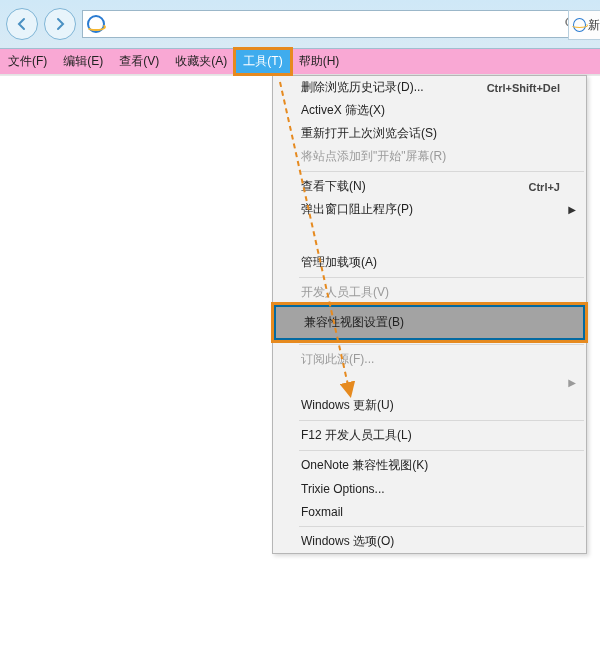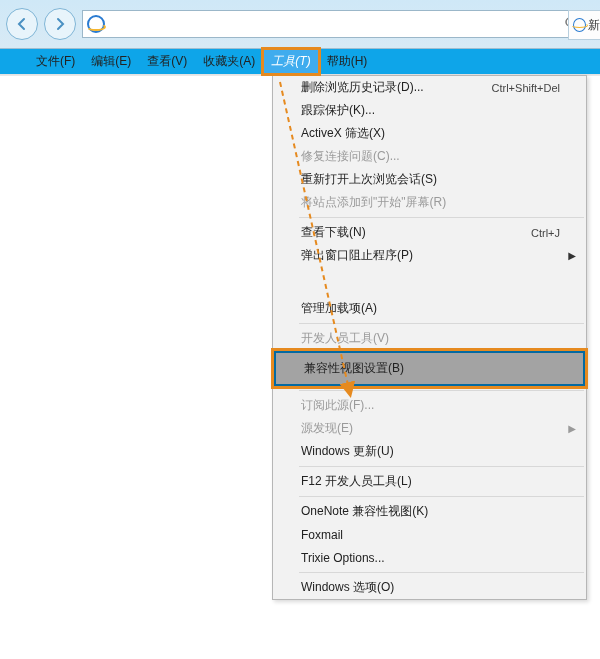--- a/index.html
+++ b/index.html
@@ -70,43 +70,41 @@
     font-size: 12px;
     color: #333;
     gap: 2px;
   }
   .tab-strip .ie-icon { width: 14px; height: 14px; border-width: 1.5px; }
   .tab-strip .ie-icon::after { top:4px; height:3px; border-width:1.5px; }
 
   
   .menubar {
     height: 26px;
-    background: #0ea5e9;
+    background: #f9a8d4;
     border-bottom: 1px solid #e3e3e3;
     display: flex;
     align-items: stretch;
     font-size: 12px;
     color: #222;
-    padding-left: 28px;
   }
   .menu-item {
     padding: 0 8px;
     display: flex; align-items: center;
     cursor: default;
   }
   .menu-item.active {
     background: #3facee;
     color: #fff;
   }
   .menu-item.highlighted {
     outline: 3px solid #e68a1f;
     outline-offset: -1px;
     position: relative;
     z-index: 30;
-    font-style: italic;
   }
 
   
   .content { position: absolute; top: 75px; left:0; right:0; bottom:0; background:#fff; border-top:1px solid #e8e8e8;}
 
   
   .dropdown {
     position: absolute;
     top: 75px;
     left: 272px;
@@ -131,21 +129,21 @@
     border: 4px solid #0369a1;
     margin: -1px;
     height: 39px;
   }
   .dropdown-row.box-highlight {
     outline: 3px solid #e68a1f;
     outline-offset: -2px;
     z-index: 11;
   }
   .dropdown-row .label { flex: 1; white-space: nowrap; }
-  .dropdown-row .shortcut { color: #444; font-size: 11px; }
+  .dropdown-row .shortcut { color: #444; font-size: 11px; font-weight: bold; }
   .dropdown-row .submenu-arrow {
     position: absolute; right: 10px;
     font-size: 10px; color: #333;
   }
   .dropdown-row.disabled .submenu-arrow { color:#9a9a9a; }
   .sep {
     height: 1px;
     background: #d8d8d8;
     margin: 3px 2px 3px 26px;
   }
@@ -214,27 +212,21 @@
 
 <div class="content"></div>
 
 <div class="dropdown">
 
   <div class="dropdown-row">
     <span class="label">删除浏览历史记录(D)...</span>
     <span class="shortcut">Ctrl+Shift+Del</span>
   </div>
   <div class="dropdown-row">
-    <span class="label">跟踪保护(K)...</span>
-  </div>
-  <div class="dropdown-row">
     <span class="label">ActiveX 筛选(X)</span>
-  </div>
-  <div class="dropdown-row disabled">
-    <span class="label">修复连接问题(C)...</span>
   </div>
   <div class="dropdown-row">
     <span class="label">重新打开上次浏览会话(S)</span>
   </div>
   <div class="dropdown-row disabled">
     <span class="label">将站点添加到"开始"屏幕(R)</span>
   </div>
 
   <div class="sep"></div>
 
@@ -260,43 +252,42 @@
   <div class="dropdown-row hover box-highlight">
     <span class="label">兼容性视图设置(B)</span>
   </div>
 
   <div class="sep"></div>
 
   <div class="dropdown-row disabled">
     <span class="label">订阅此源(F)...</span>
   </div>
   <div class="dropdown-row disabled">
-    <span class="label">源发现(E)</span>
     <span class="submenu-arrow">▶</span>
   </div>
   <div class="dropdown-row">
     <span class="label">Windows 更新(U)</span>
   </div>
 
   <div class="sep"></div>
 
   <div class="dropdown-row">
     <span class="label">F12 开发人员工具(L)</span>
   </div>
 
   <div class="sep"></div>
 
   <div class="dropdown-row">
     <span class="label">OneNote 兼容性视图(K)</span>
   </div>
   <div class="dropdown-row">
+    <span class="label">Trixie Options...</span>
+  </div>
+  <div class="dropdown-row">
     <span class="label">Foxmail</span>
-  </div>
-  <div class="dropdown-row">
-    <span class="label">Trixie Options...</span>
   </div>
 
   <div class="sep"></div>
 
   <div class="dropdown-row">
     <span class="label">Windows 选项(O)</span>
   </div>
 </div>
 
 <svg class="arrow-svg">

